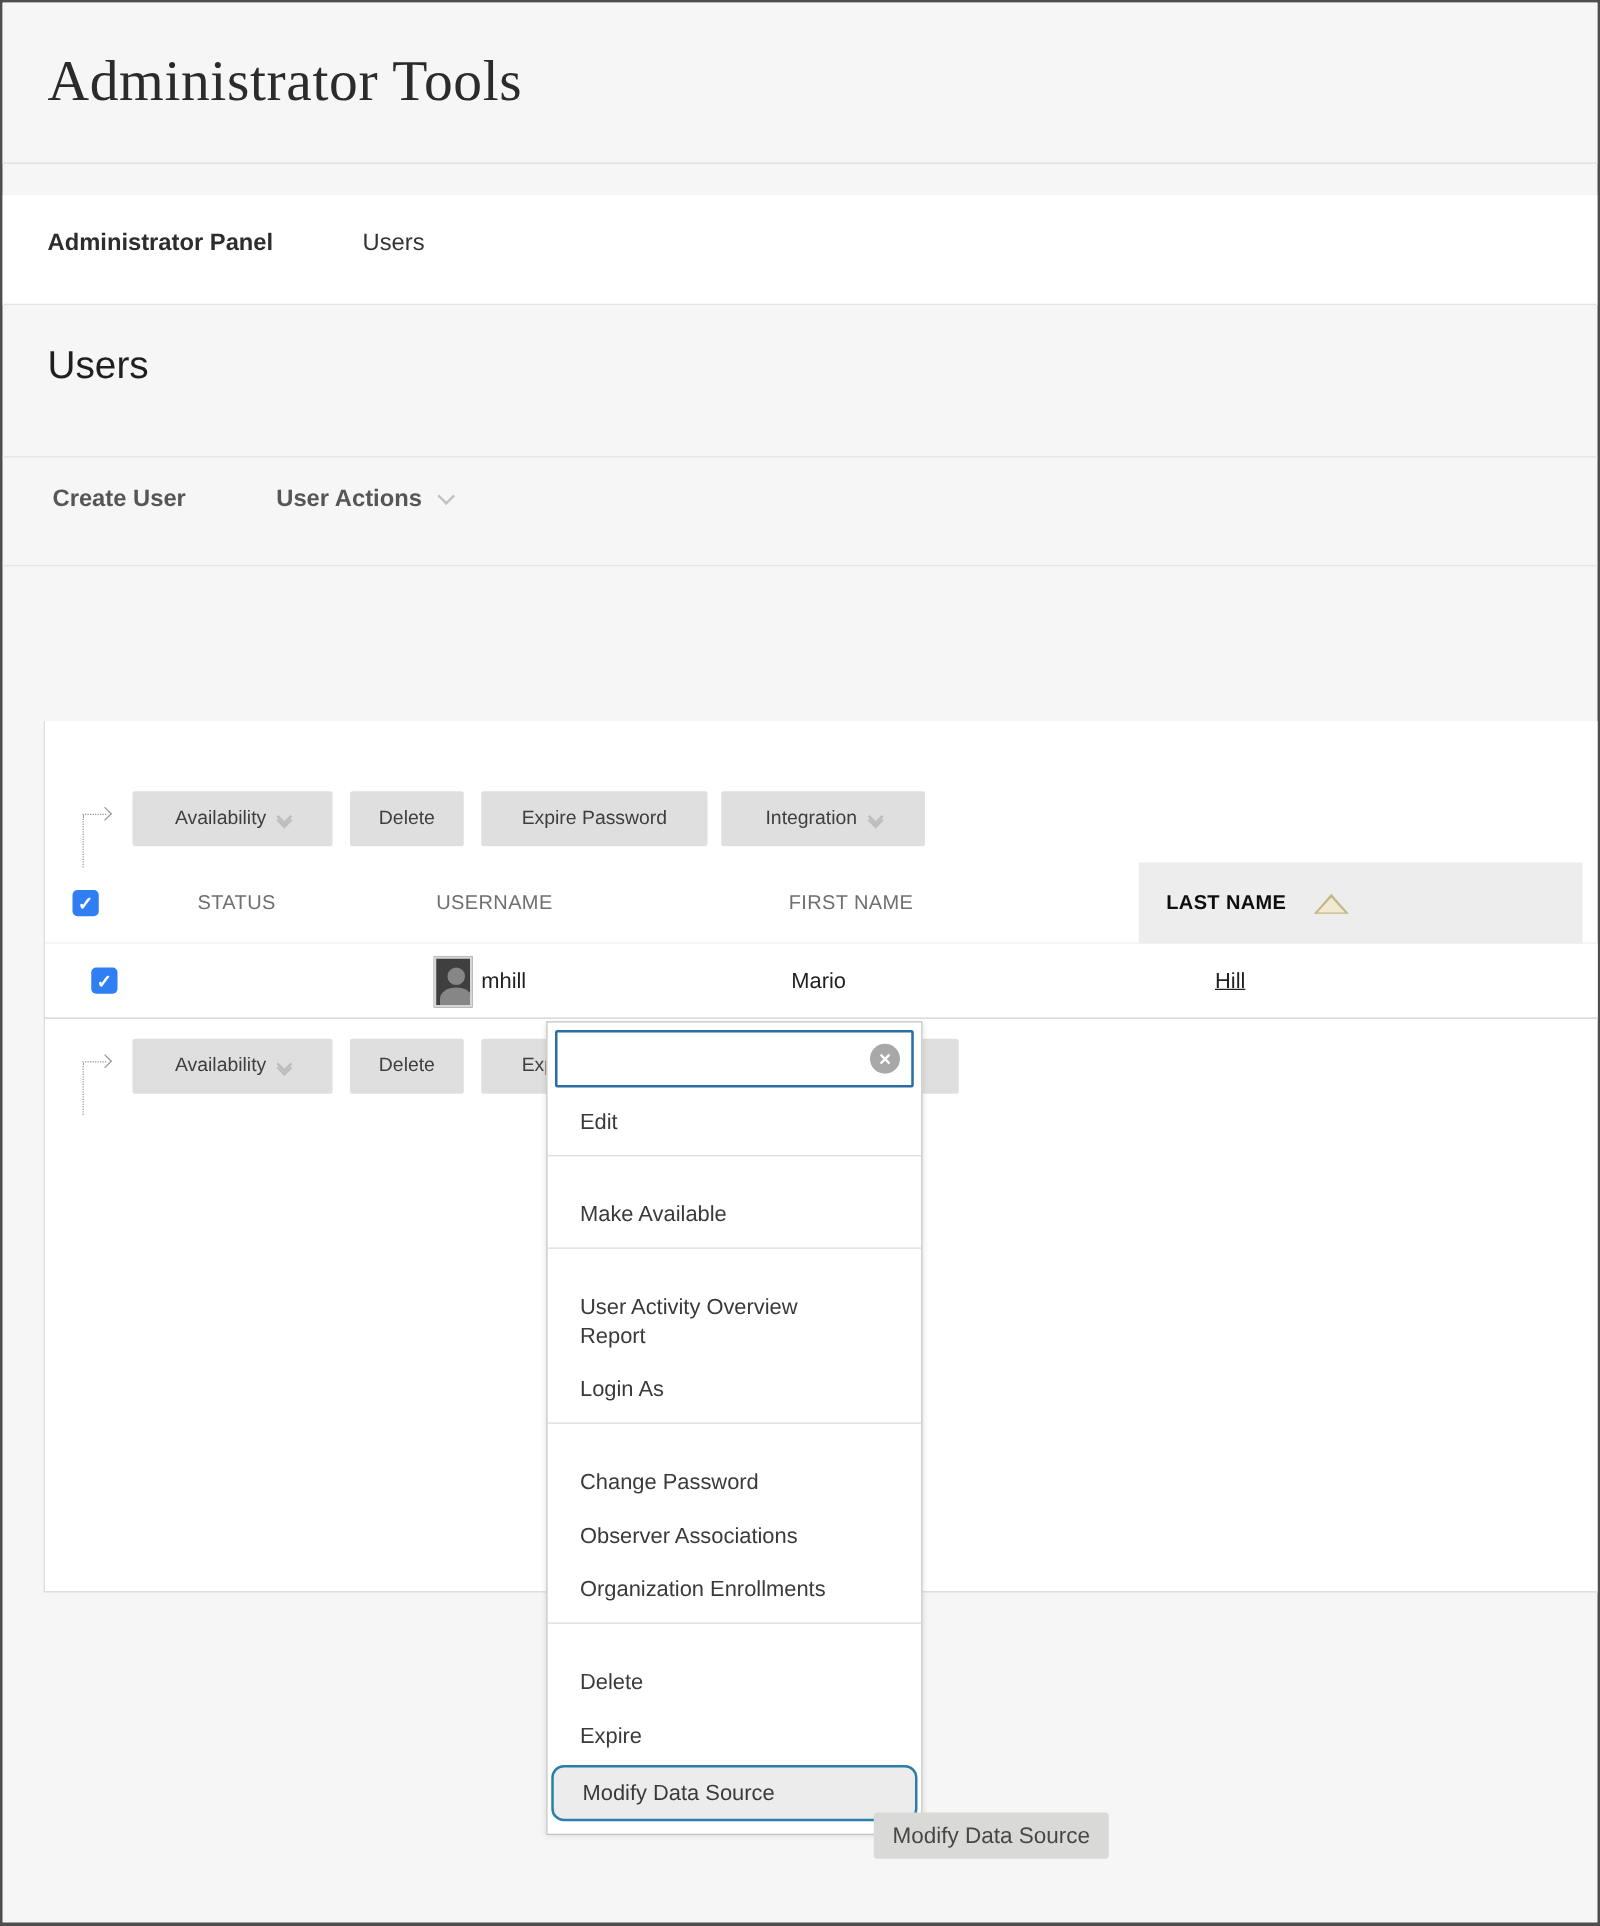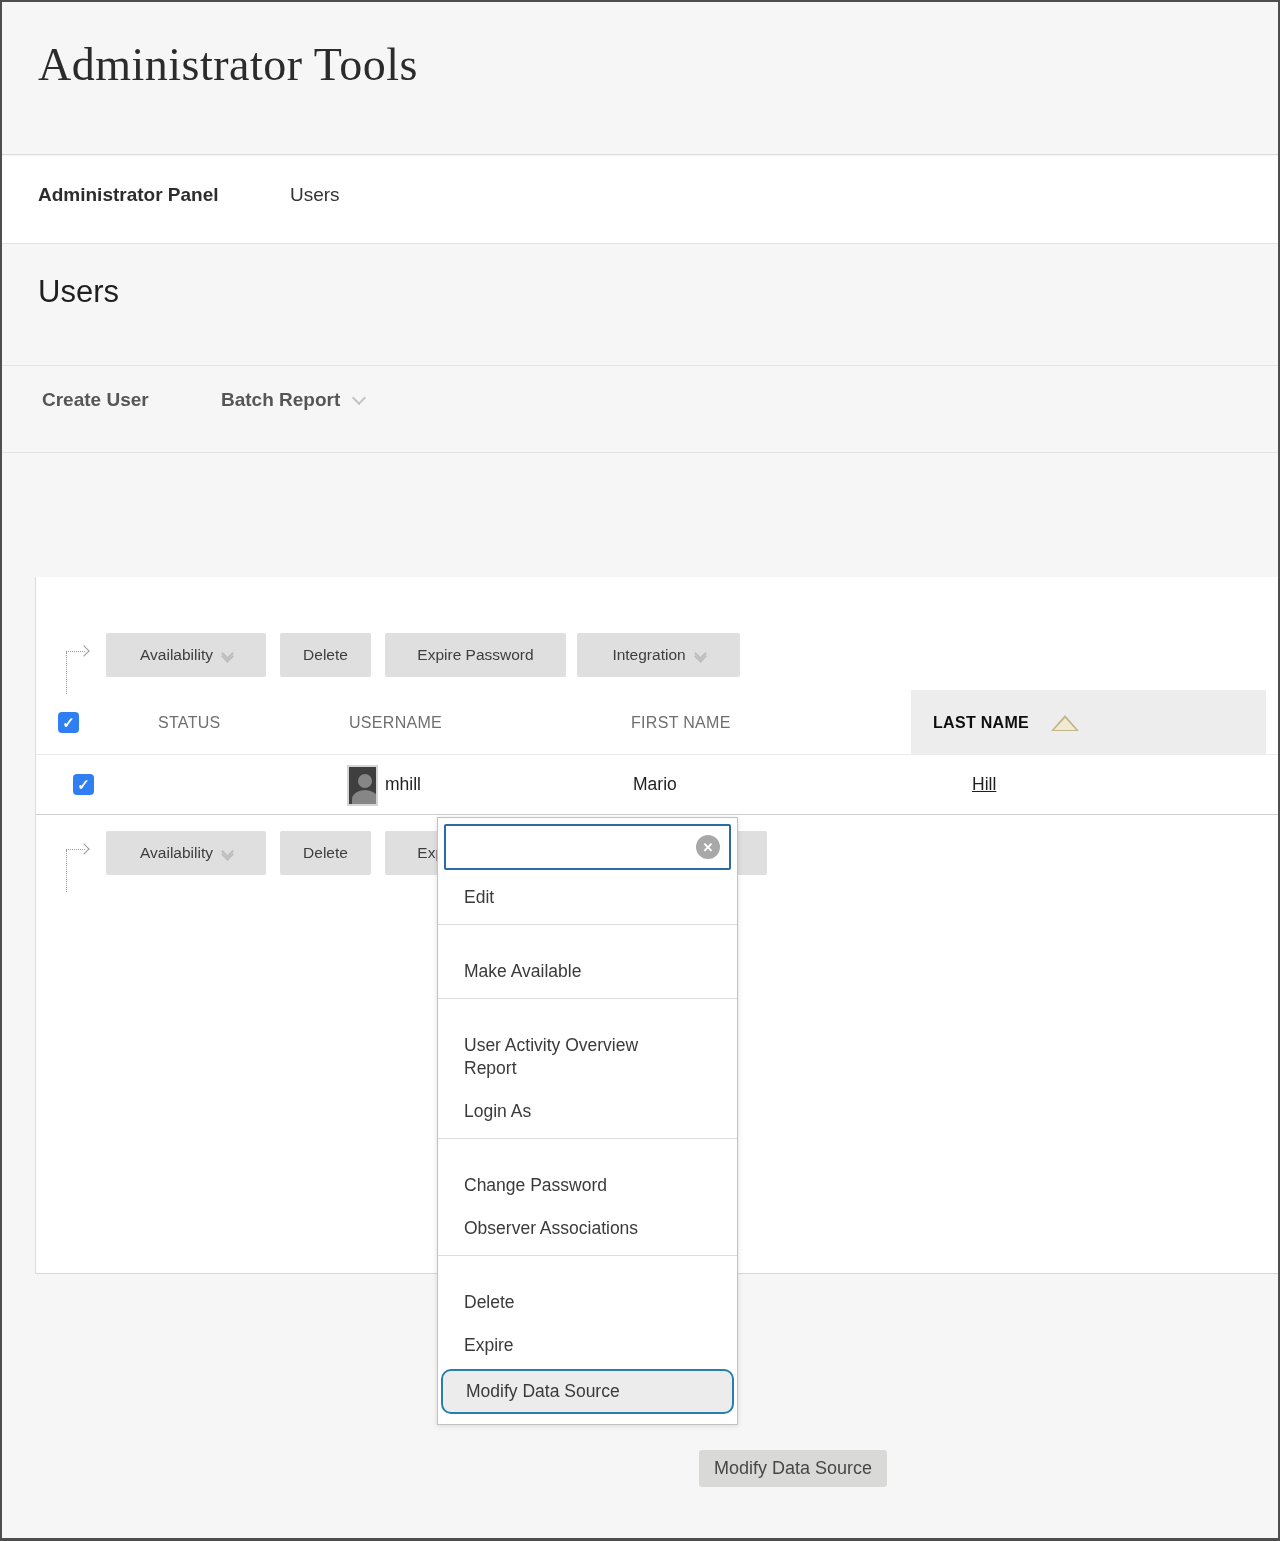--- a/index.html
+++ b/index.html
@@ -4,21 +4,21 @@
 <style>
   * { box-sizing: border-box; margin: 0; padding: 0; }
   html,body { background:#e9e9e9; }
   .screen {
     position: relative; width: 1280px; height: 1541px;
     border: 2px solid #4e4e4e; border-bottom-width: 3px;
     background: #f6f6f6; overflow: hidden;
     font-family: "Liberation Sans", sans-serif; color: #2d2d2d;
   }
   
-  .top-header { position:absolute; top:0; left:0; right:0; height:153px; background:#f6f6f6; border-bottom:1px solid #dcdcdc; }
+  .top-header { position:absolute; top:0; left:0; right:0; height:129px; background:#f6f6f6; border-bottom:1px solid #dcdcdc; }
   .top-header h1 { position:absolute; left:36px; top:36px; font-family:"Liberation Serif", serif; font-weight:500; font-size:46px; color:#2b2b2b; letter-spacing:0.5px; }
   
   .crumb-bar { position:absolute; top:154px; left:0; right:0; height:88px; background:#ffffff; border-bottom:1px solid #e3e3e3; }
   .crumb-bar .crumb-current { position:absolute; left:36px; top:0; line-height:77px; font-size:19px; font-weight:700; color:#2d2d2d; }
   .crumb-bar .crumb-link { position:absolute; left:288px; top:0; line-height:77px; font-size:19px; color:#333; }
   
   .page-heading { position:absolute; left:36px; top:272px; font-size:31px; font-weight:500; color:#1f1f1f; }
   
   .subnav { position:absolute; top:363px; left:0; right:0; height:88px; border-top:1px solid #e4e4e4; border-bottom:1px solid #e4e4e4; }
   .subnav .sn-item { position:absolute; top:0; line-height:68px; font-size:19px; font-weight:700; color:#565656; cursor:pointer; }
@@ -103,21 +103,21 @@
 
   <div class="crumb-bar">
     <span class="crumb-current">Administrator Panel</span>
     <span class="crumb-link">Users</span>
   </div>
 
   <h2 class="page-heading">Users</h2>
 
   <div class="subnav">
     <span class="sn-item sn-create">Create User</span>
-    <span class="sn-item sn-batch"><span>Batch Report</span><span class="chev"></span></span>
+    <span class="sn-item sn-batch"><span>User Actions</span><span class="chev"></span></span>
   </div>
 
   <div class="search-row">
     <span class="search-label">Search:</span>
     <div class="sel sel-field">
         <span>Username</span>
         <span class="chev"></span>
       </div>
     <div class="sel sel-op">
         <span>Contains</span>
@@ -213,20 +213,21 @@
     <ul>
       <li>Edit</li>
       <li class="sep"></li>
       <li>Make Available</li>
       <li class="sep"></li>
       <li class="wrap">User Activity Overview Report</li>
       <li>Login As</li>
       <li class="sep"></li>
       <li>Change Password</li>
       <li>Observer Associations</li>
+      <li>Organization Enrollments</li>
       <li class="sep"></li>
       <li>Delete</li>
       <li>Expire</li>
       <li class="hl">Modify Data Source</li>
 
     </ul>
   </div>
 
   <div class="tooltip">Modify Data Source</div>
 

